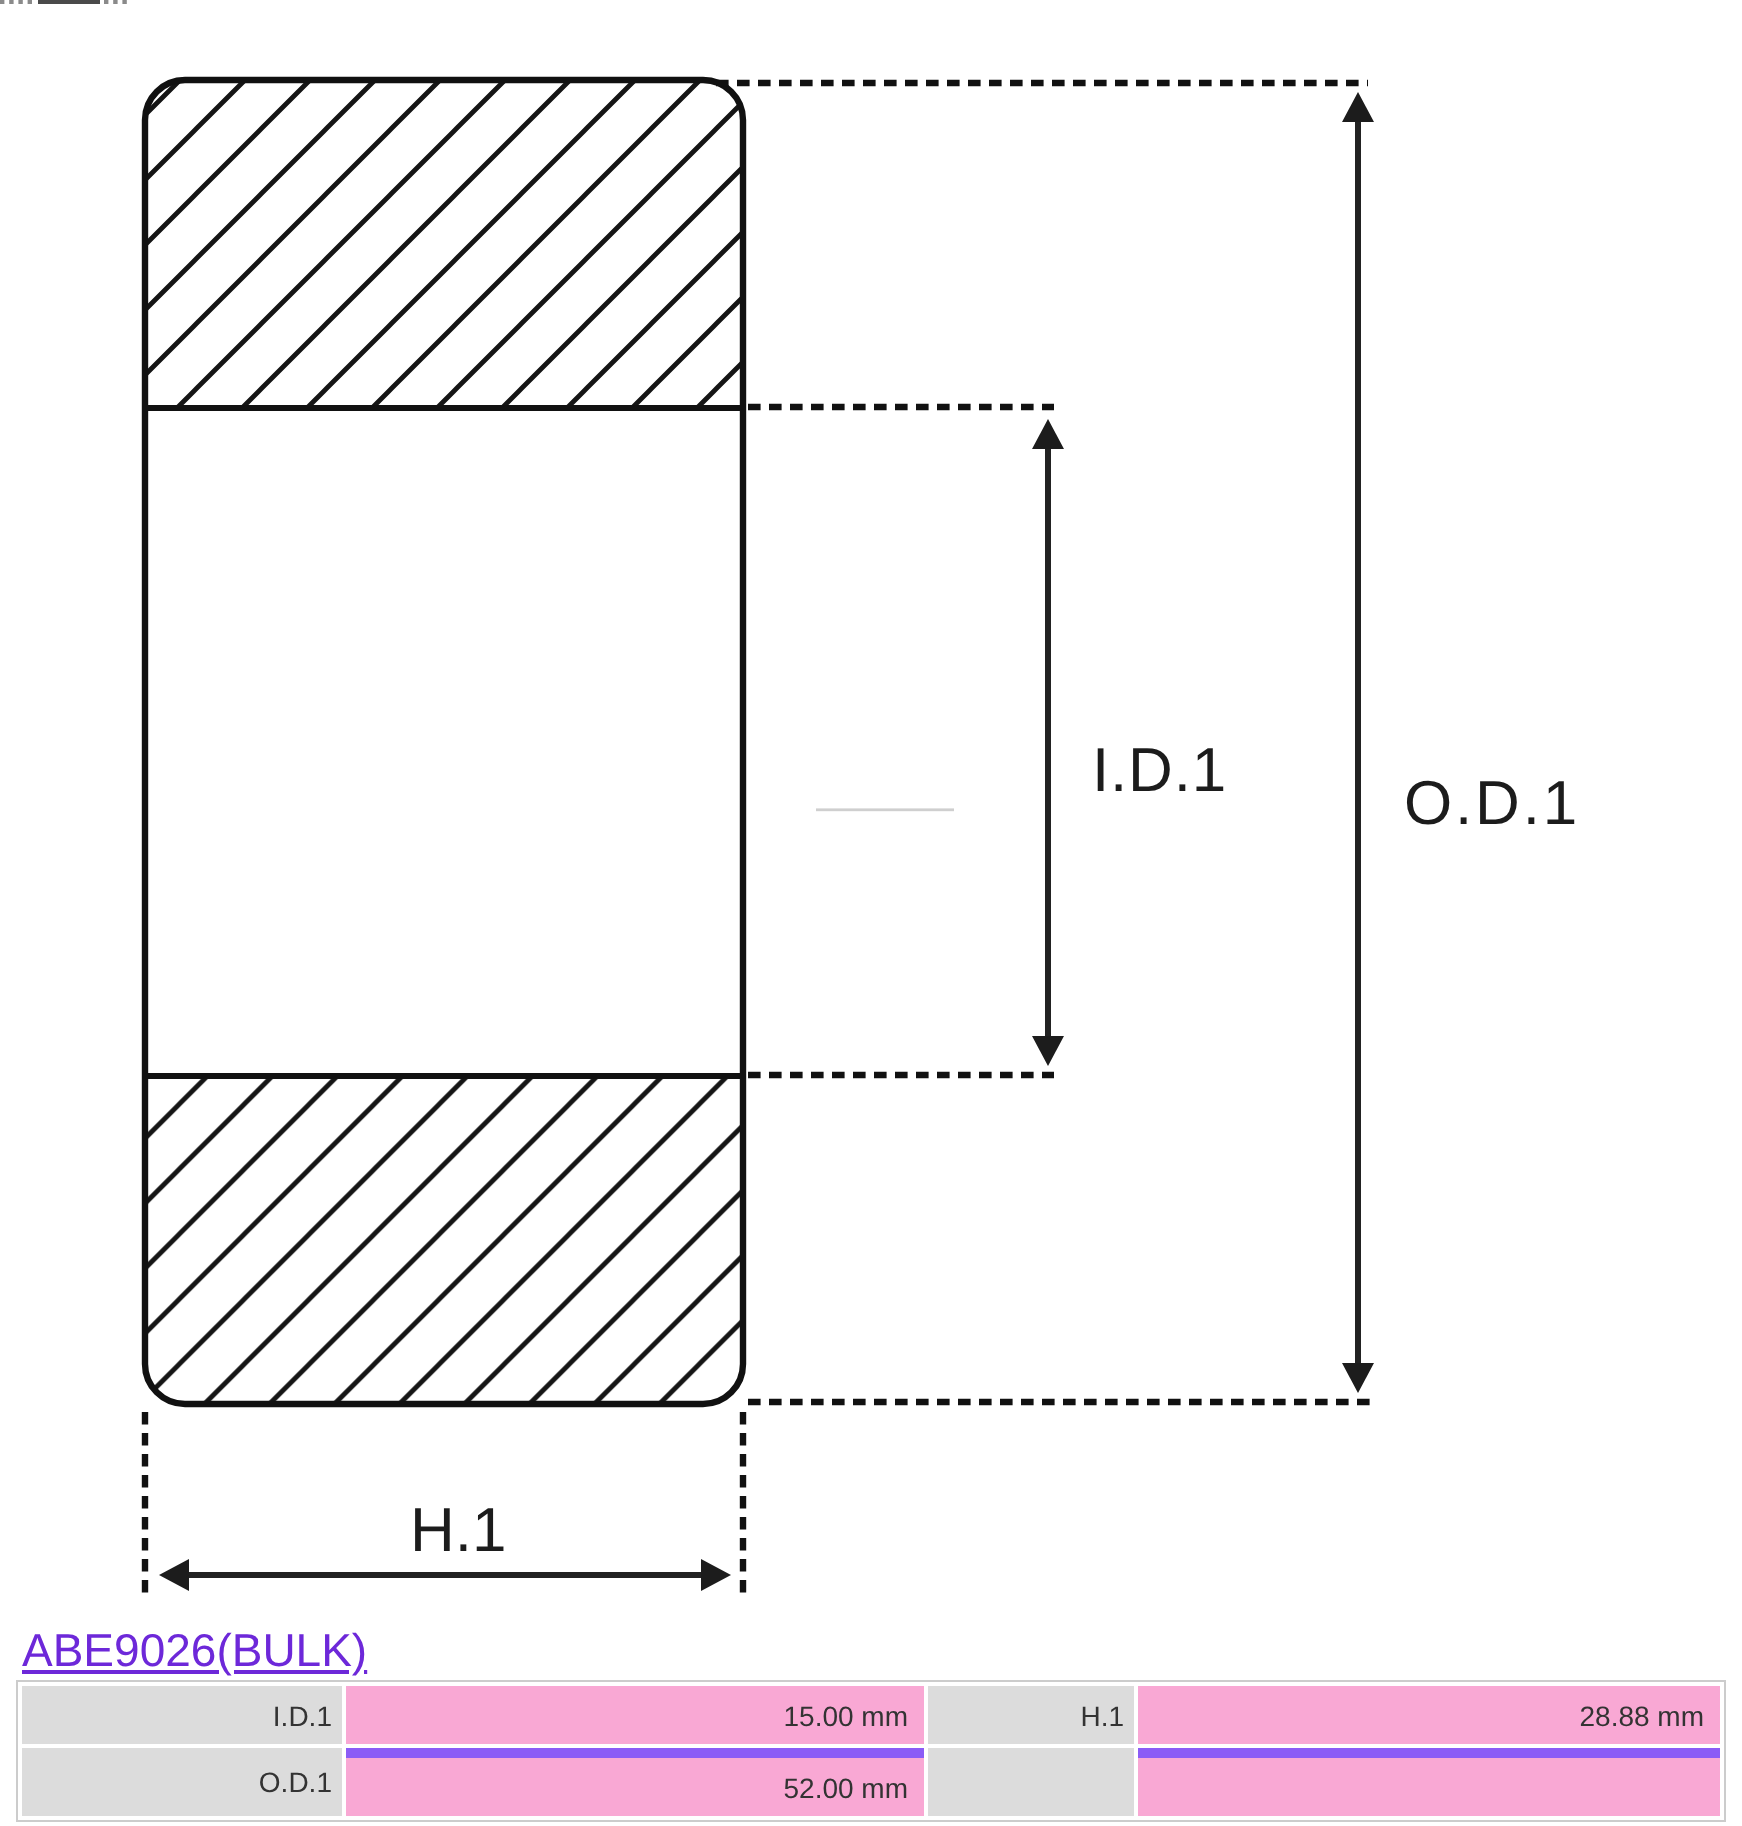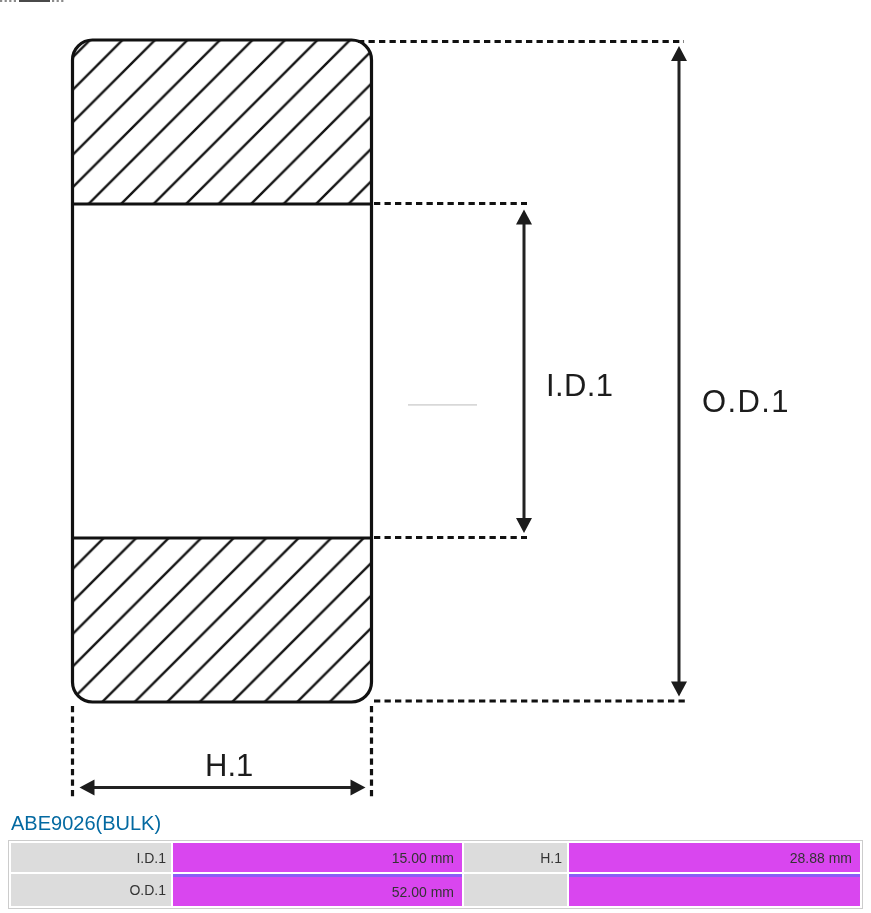--- a/index.html
+++ b/index.html
@@ -1,23 +1,23 @@
 <!DOCTYPE html>
 <html><head>
 <meta charset="utf-8">
 <style>
   html,body{margin:0;padding:0;background:#ffffff;}
   body{width:871px;height:913px;position:relative;font-family:"Liberation Sans",sans-serif;overflow:hidden;}
   #draw{position:absolute;left:0;top:0;}
-  #code{position:absolute;left:11px;top:812px;font-size:20px;color:#0369a1;}
+  #code{position:absolute;left:11px;top:812px;font-size:23px;color:#6d28d9;text-decoration:underline;}
   table.spec{position:absolute;left:8px;top:840px;width:854px;border:1px solid #cccccc;border-collapse:separate;border-spacing:2px;table-layout:fixed;}
   table.spec td{height:29px;padding:0 8px;font-size:14px;color:#333333;text-align:right;vertical-align:middle;overflow:hidden;}
   td.l{background:#dcdcdc;padding-right:5px !important;}
-  td.v{background:#d946ef;}
-  tr.r2 td.v{border-top:3px solid #8b5cf6;}
+  td.v{background:#f9a8d4;}
+  tr.r2 td.v{border-top:5px solid #8b5cf6;}
 </style>
 </head>
 <body>
 
 <svg id="draw" width="871" height="913" viewBox="0 0 871 913" xmlns="http://www.w3.org/2000/svg">
   <defs>
     <pattern id="hatch" width="32.5" height="32.5" patternUnits="userSpaceOnUse">
       <path d="M-8,8 L8,-8 M0,32.5 L32.5,0 M24.5,40.5 L40.5,24.5" stroke="#151515" stroke-width="2.4" fill="none"></path>
     </pattern>
     <pattern id="hatch2" x="-8.3" width="32.5" height="32.5" patternUnits="userSpaceOnUse">

